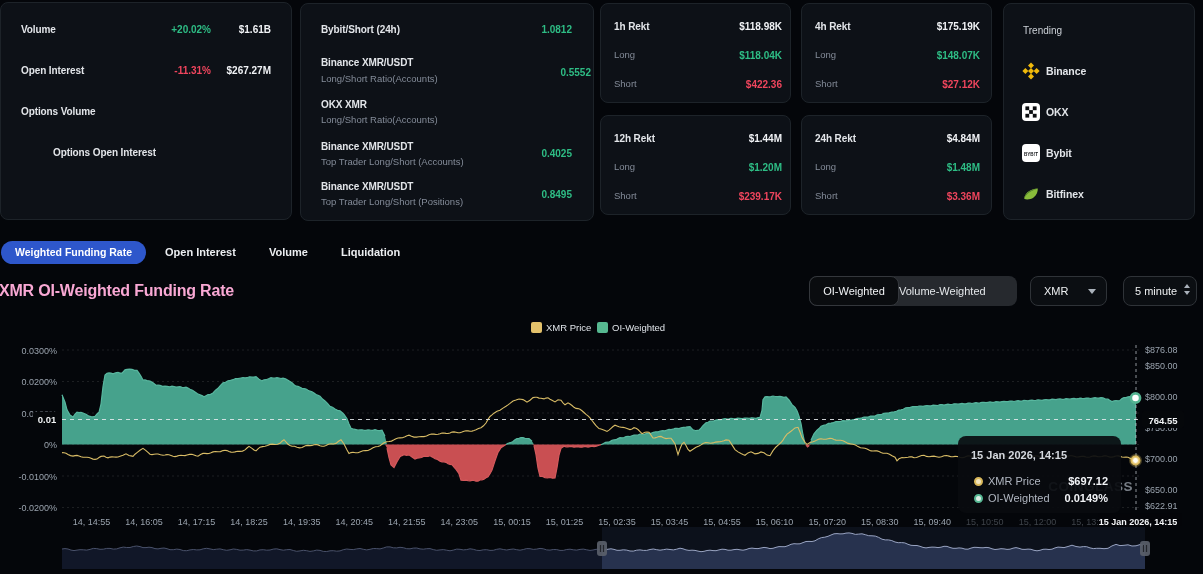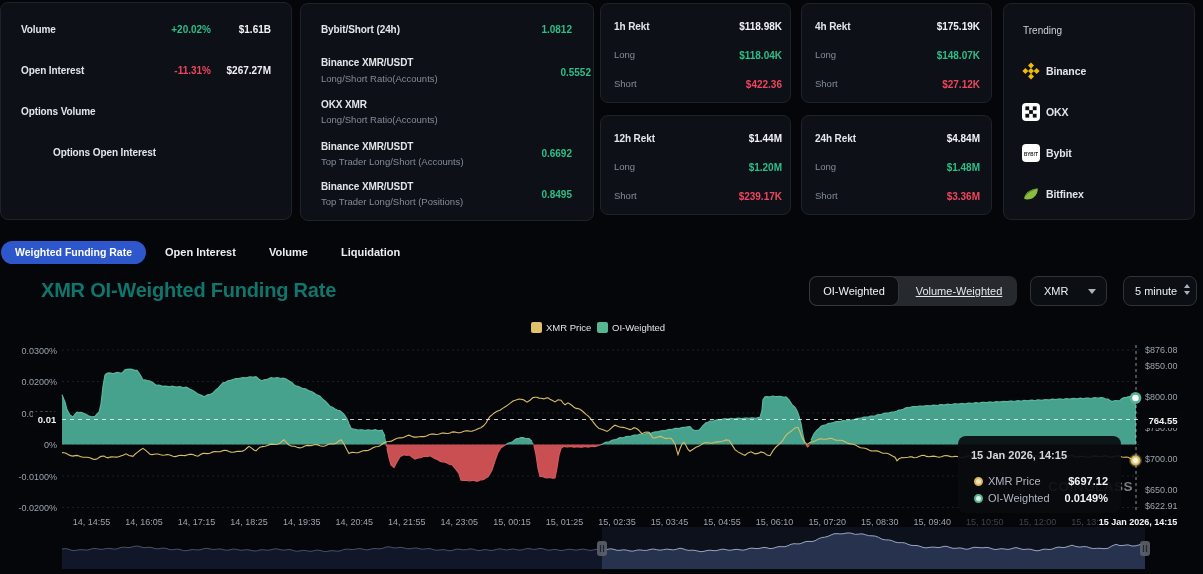--- a/index.html
+++ b/index.html
@@ -26,21 +26,21 @@
 <div class="card" style="left:300px;top:3px;width:294px;height:218px;"></div>
 <div class="abs lbl" style="left:321px;top:24px;">Bybit/Short (24h)</div>
 <div class="abs grn" style="right:631px;top:24px;">1.0812</div>
 <div class="abs lbl" style="left:321px;top:57px;">Binance XMR/USDT</div>
 <div class="abs sub" style="left:321px;top:74px;">Long/Short Ratio(Accounts)</div>
 <div class="abs grn" style="right:612px;top:67px;">0.5552</div>
 <div class="abs lbl" style="left:321px;top:99px;">OKX XMR</div>
 <div class="abs sub" style="left:321px;top:115px;">Long/Short Ratio(Accounts)</div>
 <div class="abs lbl" style="left:321px;top:141px;">Binance XMR/USDT</div>
 <div class="abs sub" style="left:321px;top:157px;">Top Trader Long/Short (Accounts)</div>
-<div class="abs grn" style="right:631px;top:148px;">0.6692</div>
+<div class="abs grn" style="right:631px;top:148px;">0.4025</div>
 <div class="abs lbl" style="left:321px;top:181px;">Binance XMR/USDT</div>
 <div class="abs sub" style="left:321px;top:197px;">Top Trader Long/Short (Positions)</div>
 <div class="abs grn" style="right:631px;top:189px;">0.8495</div>
 
 <div class="card" style="left:600px;top:3px;width:191px;height:100px;"></div>
 <div class="abs lbl" style="left:614px;top:21px;">1h Rekt</div>
 <div class="abs val" style="right:421px;top:21px;">$118.98K</div>
 <div class="abs sub" style="left:614px;top:50px;">Long</div>
 <div class="abs grn" style="right:421px;top:50px;text-align:center;">$118.04K</div>
 <div class="abs sub" style="left:614px;top:79px;">Short</div>
@@ -106,25 +106,25 @@
       <path d="M2.2 13.8 C4.5 14.8 8.5 14.6 11.6 12.4 C14.8 10.2 15.9 6.3 15.8 3.4 C12.6 3.5 8.2 4.6 5.4 7.3 C3.2 9.4 2.3 12.2 2.2 13.8Z" fill="#89bc3b"></path>
       <path d="M2.2 13.8 C3.4 10.6 6.0 6.4 15.8 3.4 C10 4.2 2.6 7.4 2.2 13.8Z" fill="#4e7b2c"></path>
     </svg></div>
 <div class="abs lbl" style="left:1046px;top:189px;font-size:10.5px;">Bitfinex</div>
 
 <div class="abs" style="left:1px;top:241px;width:145px;height:23px;background:#2e57cb;border-radius:11.5px;text-align:center;line-height:23px;color:#fff;font-size:10.5px;font-weight:bold;">Weighted Funding Rate</div>
 <div class="abs" style="left:165px;top:246px;color:#eceef1;font-size:11px;font-weight:bold;line-height:12px;">Open Interest</div>
 <div class="abs" style="left:269px;top:246px;color:#eceef1;font-size:11px;font-weight:bold;line-height:12px;">Volume</div>
 <div class="abs" style="left:341px;top:246px;color:#eceef1;font-size:11px;font-weight:bold;line-height:12px;">Liquidation</div>
 
-<div class="abs" style="left:-1px;top:281px;color:#0f766e;font-size:20px;font-weight:bold;letter-spacing:-0.2px;line-height:19px;margin-left:42px;">XMR OI-Weighted Funding Rate</div>
+<div class="abs" style="left:-1px;top:281px;color:#f9a8d4;font-size:16px;font-weight:bold;letter-spacing:-0.2px;line-height:19px;">XMR OI-Weighted Funding Rate</div>
 
 <div class="abs" style="left:809px;top:276px;width:208px;height:30px;background:#26292e;border-radius:8px;"></div>
 <div class="abs" style="left:809px;top:276px;width:90px;height:30px;background:#0a0c0f;border-radius:8px;border:1px solid #34373c;text-align:center;line-height:28px;color:#f2f4f6;font-size:11px;">OI-Weighted</div>
-<div class="abs" style="left:899px;top:276px;width:120px;height:30px;text-align:center;line-height:30px;color:#e4e7ea;font-size:11px;text-decoration:underline;">Volume-Weighted</div>
+<div class="abs" style="left:899px;top:276px;width:120px;height:30px;line-height:30px;color:#e4e7ea;font-size:11px;">Volume-Weighted</div>
 <div class="abs" style="left:1030px;top:276px;width:77px;height:30px;background:#0b0e12;border:1px solid #2f3338;border-radius:8px;"></div>
 <div class="abs" style="left:1044px;top:285px;color:#eef0f2;font-size:11px;line-height:12px;">XMR</div>
 <div class="abs" style="left:1088px;top:289px;width:0;height:0;border-left:4.5px solid transparent;border-right:4.5px solid transparent;border-top:5px solid #aab2bb;"></div>
 <div class="abs" style="left:1123px;top:276px;width:74px;height:30px;background:#0b0e12;border:1px solid #2f3338;border-radius:8px;"></div>
 <div class="abs" style="left:1135px;top:285px;color:#eef0f2;font-size:11px;line-height:12px;text-align:right;">5 minute</div>
 <div class="abs" style="left:1184px;top:284px;width:0;height:0;border-left:3.5px solid transparent;border-right:3.5px solid transparent;border-bottom:4px solid #aab2bb;"></div>
 <div class="abs" style="left:1184px;top:291px;width:0;height:0;border-left:3.5px solid transparent;border-right:3.5px solid transparent;border-top:4px solid #aab2bb;"></div>
 
 <div class="abs" style="left:531px;top:322px;width:11px;height:11px;background:#e3c16b;border-radius:2px;"></div>
 <div class="abs" style="left:546px;top:322px;color:#dfe3e8;font-size:9.5px;line-height:11px;">XMR Price</div>

